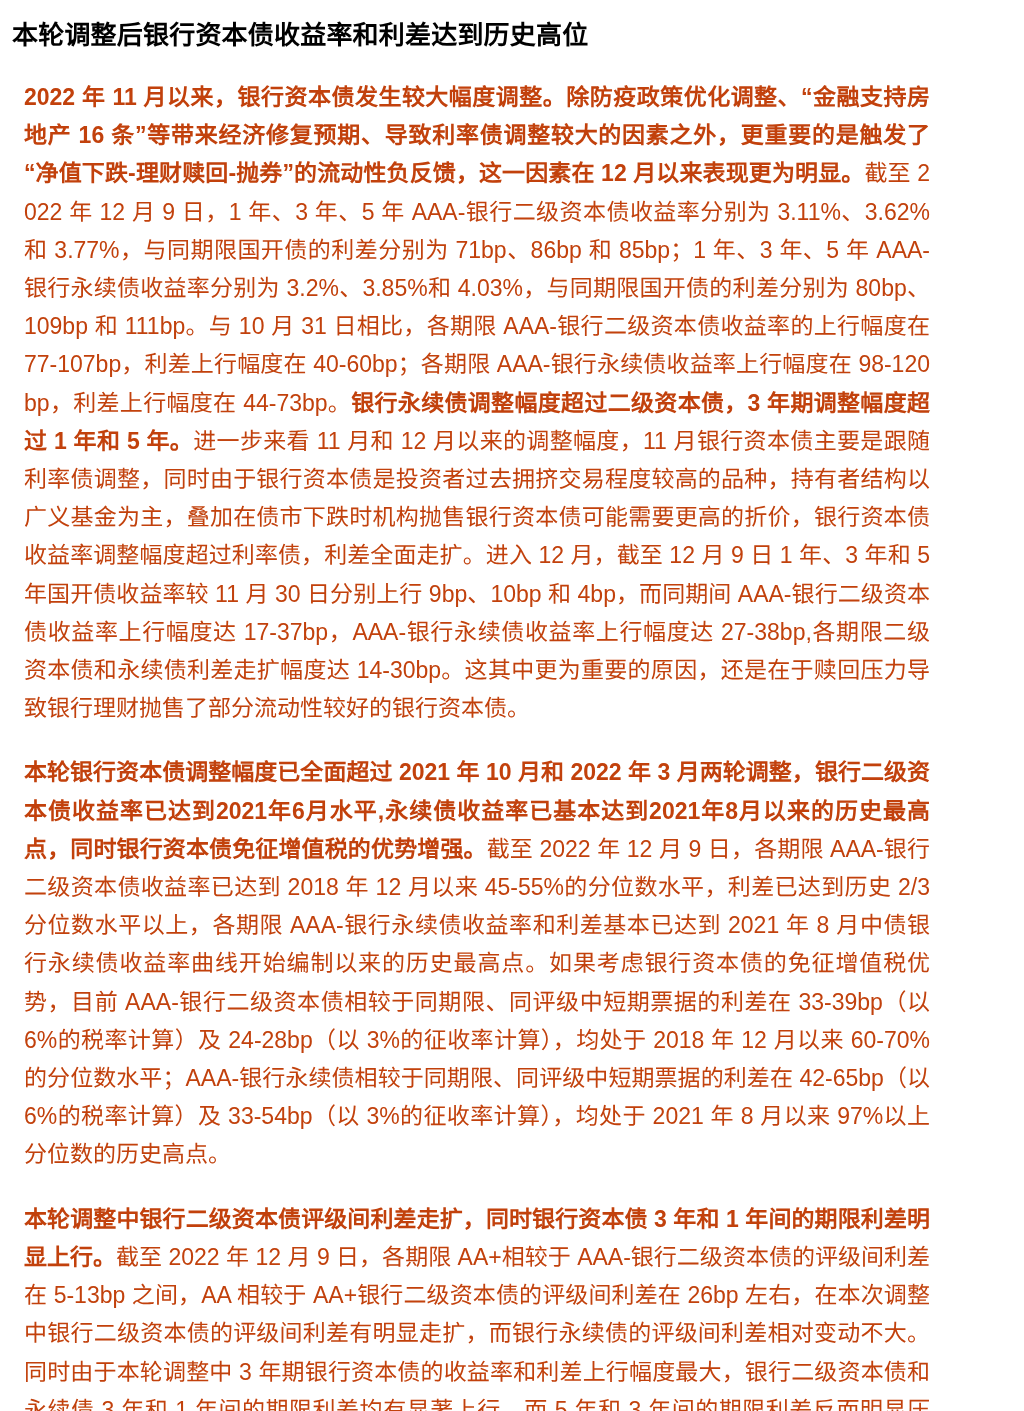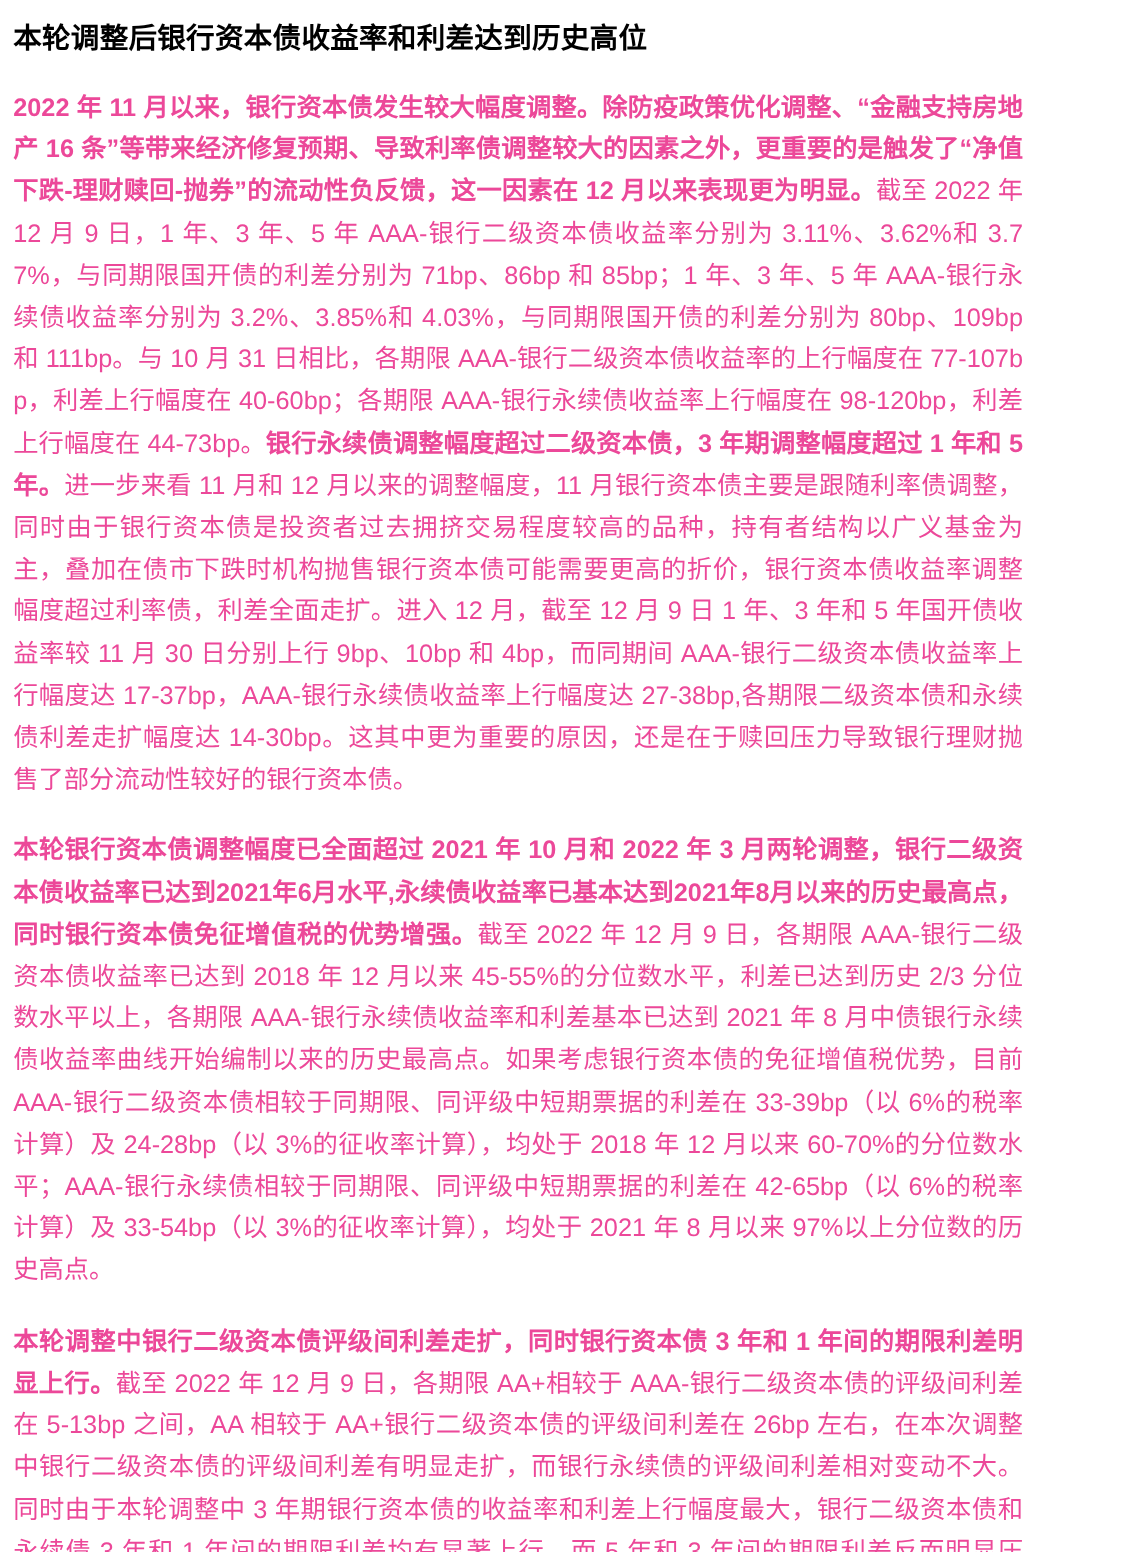--- a/index.html
+++ b/index.html
@@ -28,22 +28,22 @@
     line-height: 34px;
     letter-spacing: 0.2px;
     margin: 6px 0 26px 0;
     color: #000000;
   }
   .para {
     font-size: 23px;
     line-height: 38.2px;
     text-align: justify;
     text-justify: inter-ideograph;
-    margin: 0 0 26px 0;
-    color: #ec4899;
+    margin: 0 0 26px 12px;
+    color: #c2410c;
     word-break: break-all;
     letter-spacing: 0px;
   }
   .para:last-child {
     margin-bottom: 0;
   }
   .b {
     font-weight: bold;
   }
   .r {

